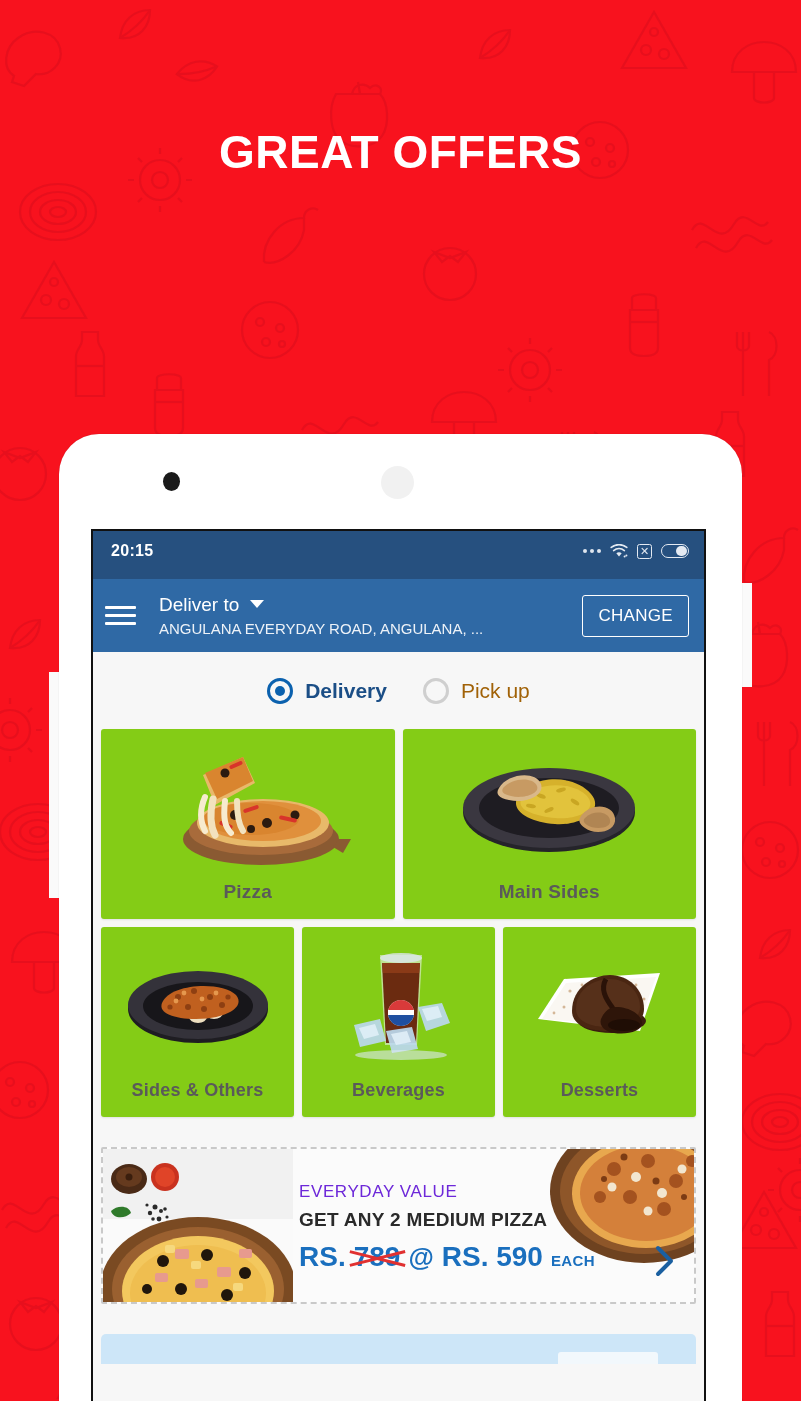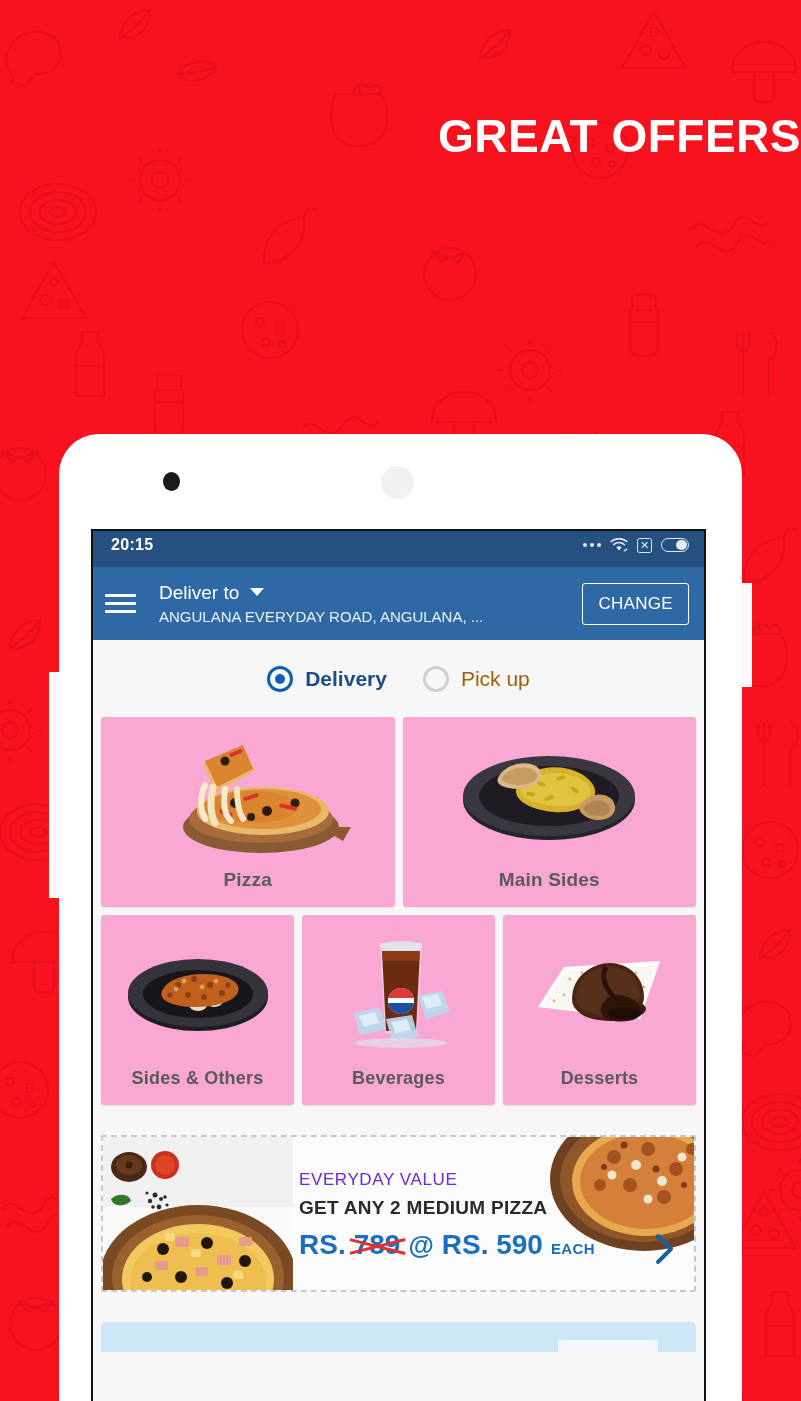--- a/index.html
+++ b/index.html
@@ -17,23 +17,23 @@
     overflow: hidden;
   }
   .doodle-layer {
     position: absolute; inset: 0;
     opacity: .55;
     pointer-events: none;
   }
 
   
   .hero {
-    position: absolute; top: 0; left: 0; right: 0;
+    position: absolute; top: 16px; left: 0; right: 0;
     padding-top: 112px;
-    text-align: right;
+    text-align: center;
     z-index: 4;
   }
   .hero-title {
     color: #fff;
     font-size: 46px;
     font-weight: bold;
     letter-spacing: .5px;
     line-height: 1.05;
   }
   .hero-sub {
@@ -89,21 +89,21 @@
     left: 32px; top: 95px;
     width: 615px; height: 885px;
     background: #F7F7F7;
     border: 2px solid #111;
     border-bottom: none;
     overflow: hidden;
   }
 
   
   .statusbar {
-    height: 36px;
+    height: 48px;
     background: #26507F;
     display: flex;
     align-items: center;
     justify-content: space-between;
     padding: 0 15px 8px 18px;
   }
   .status-time {
     color: #fff; font-size: 16px; font-weight: bold; letter-spacing: .3px;
   }
   .status-icons { display: flex; align-items: center; gap: 9px; }
@@ -190,21 +190,21 @@
   .radio i { width: 10px; height: 10px; border-radius: 50%; background: #0B61AE; display: block; }
   .radio.off { border-color: #CFCFCF; }
   .radio.off i { background: transparent; }
   .mode-text { font-size: 21px; color: #1B4E86; font-weight: bold; }
   .mode-text.off { color: #a16207; font-weight: normal; }
 
   
   .cat-area { padding: 0 8px; background: #F7F7F7; }
   .cat-row { display: flex; gap: 8px; margin-bottom: 8px; }
   .cat-card {
-    background: #f9a8d4;
+    background: #84cc16;
     flex: 1;
     border-radius: 3px;
     box-shadow: 0 1px 2px rgba(0,0,0,.09);
     display: flex;
     flex-direction: column;
     align-items: center;
     justify-content: flex-end;
     overflow: hidden;
   }
   .cat-row.big .cat-card { height: 190px; padding-bottom: 16px; }

